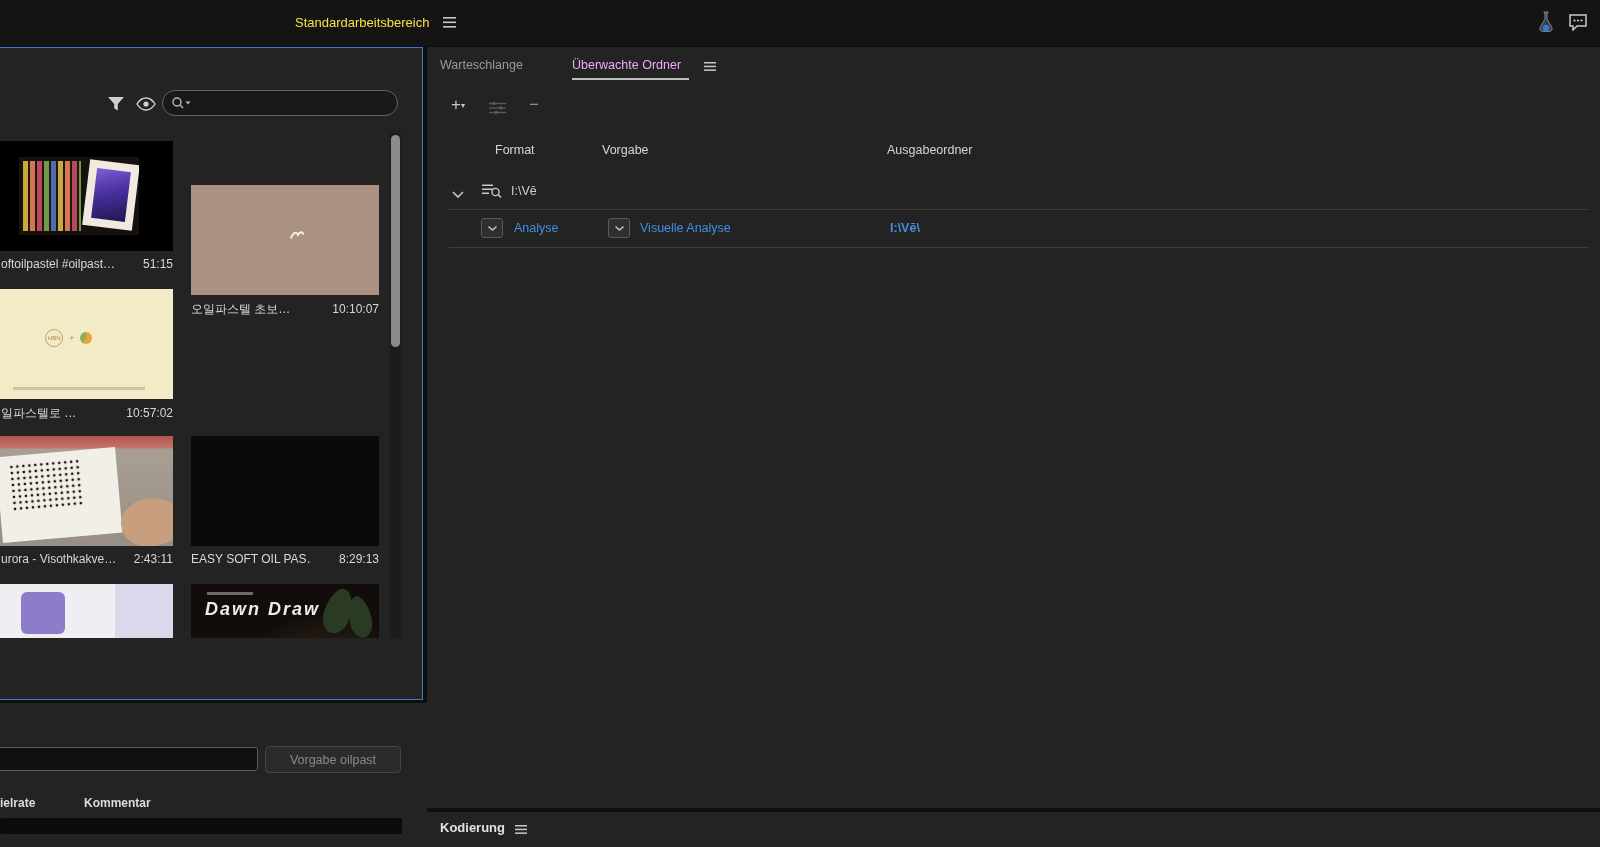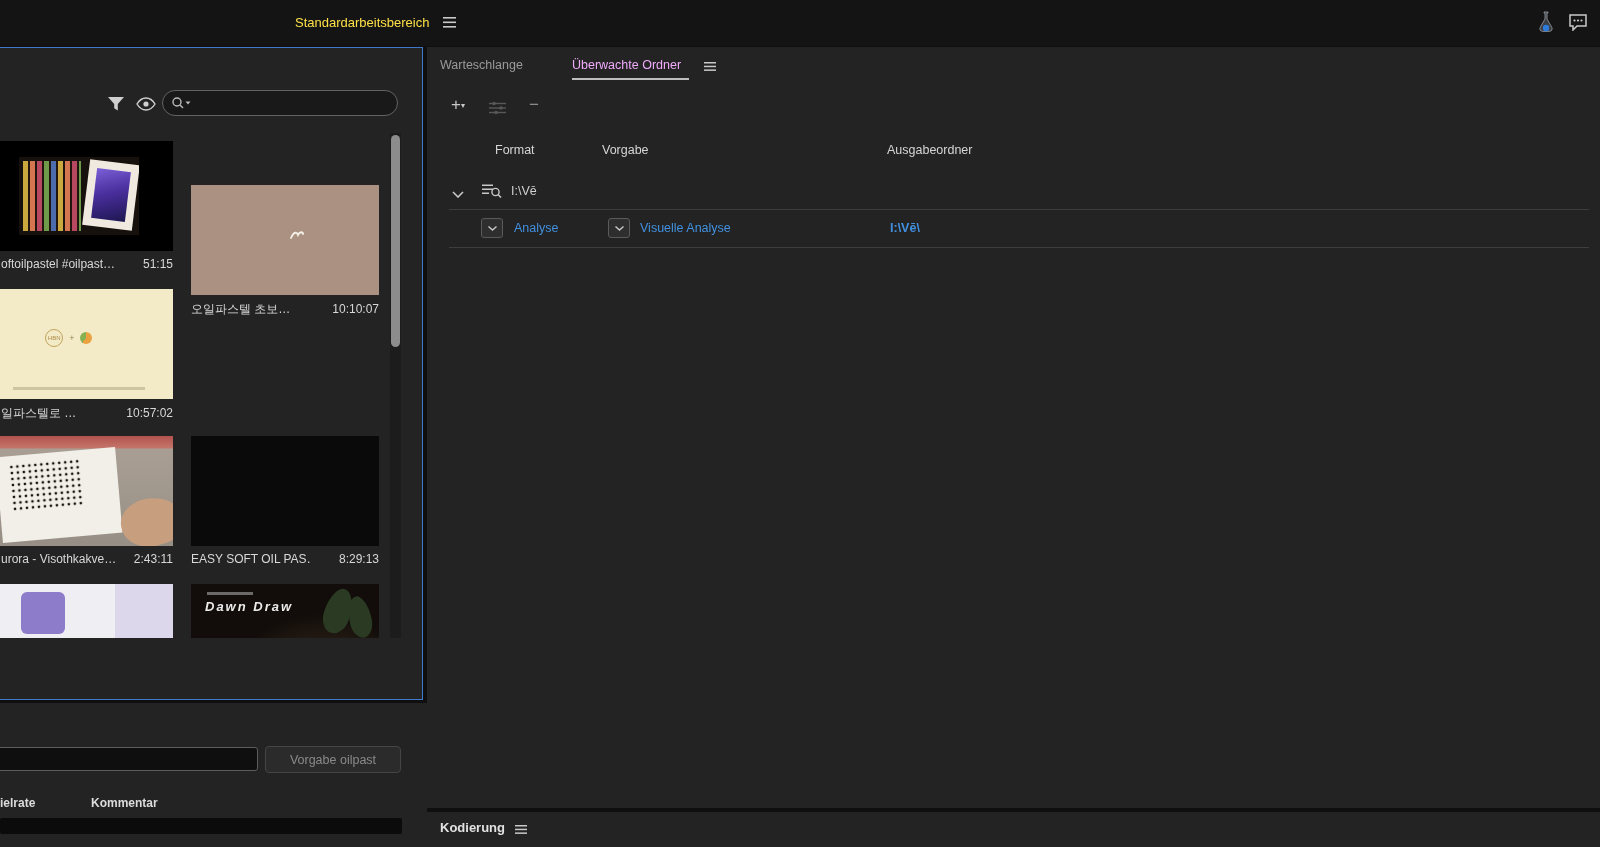--- a/index.html
+++ b/index.html
@@ -69,38 +69,38 @@
   .t5hand { position:absolute; right:-10px; bottom:0px; width:62px; height:48px; background:#c79e7e; border-radius:45% 55% 40% 50%; transform:rotate(-15deg); }
 
   .t6 { background:#0a0a0a; }
 
   .t7 { background:#efeef3; }
   .t7shade { position:absolute; right:0; top:0; width:58px; height:100%; background:#dcd7ea; }
   .t7obj { position:absolute; left:36px; top:8px; width:44px; height:42px; background:#8d7cc9; border-radius:6px; }
 
   .t8 { background:radial-gradient(90px 70px at 70% 90%, #4a382a 0, #241a13 60%, #120d0a 100%); }
   .t8small { position:absolute; left:16px; top:8px; width:46px; height:3px; background:rgba(220,220,220,0.45); }
-  .t8title { position:absolute; left:14px; top:15px; color:#ececec; font-size:13px; font-style:italic; font-weight:bold; letter-spacing:2px; }
+  .t8title { position:absolute; left:14px; top:15px; color:#ececec; font-size:18px; font-style:italic; font-weight:bold; letter-spacing:2px; }
   .t8leaf { position:absolute; background:#2b3a23; border-radius:50% 50% 50% 50% / 60% 60% 40% 40%; }
   .leaf1 { right:28px; top:4px; width:26px; height:46px; transform:rotate(18deg); }
   .leaf2 { right:8px; top:12px; width:22px; height:42px; transform:rotate(-12deg); }
 
   .scrollbar { position:absolute; left:391px; top:85px; width:11px; height:505px; background:#1c1c1c; }
   .scroll-thumb { position:absolute; left:1px; top:2px; width:9px; height:212px; background:#8c8c8c; border-radius:5px; }
 
   
   .left-bottom { position:absolute; left:0; top:703px; width:427px; height:144px; background:#232323; }
   .lb-input { position:absolute; left:-8px; top:44px; width:266px; height:24px; background:#0f0f0f;
     border:1px solid #5c5c5c; border-radius:3px; color:#ddd; padding:0 8px; font-family:"Liberation Sans",sans-serif; font-size:12px; outline:none; }
   .lb-button { position:absolute; left:265px; top:43px; width:136px; height:27px; background:#2b2b2b;
     border:1px solid #454545; border-radius:4px; color:#8a8a8a; font-size:12.5px;
     font-family:"Liberation Sans",sans-serif; }
   .lb-col { position:absolute; top:93px; font-weight:bold; color:#dcdcdc; font-size:12px; }
   .lb-col.c1 { left:0px; }
-  .lb-col.c2 { left:91px;text-align:center; }
+  .lb-col.c2 { left:84px;text-align:center; }
   .lb-row { position:absolute; left:0px; top:115px; width:402px; height:16px; background:#0b0b0b; border-radius:2px; }
 
   
   .queue-panel { position:absolute; left:427px; top:47px; width:1173px; height:761px; background:#232323; }
   .tab { position:absolute; top:11px; font-size:12.5px; cursor:default; }
   .tab.inactive { left:13px; color:#9a9a9a; }
   .tab.active { left:145px; color:#f0abfc; }
   .tab-underline { position:absolute; left:145px; top:31px; width:117px; height:2px; background:#bdbdbd; }
   .tab-menu { position:absolute; left:277px; top:13px; }
 

